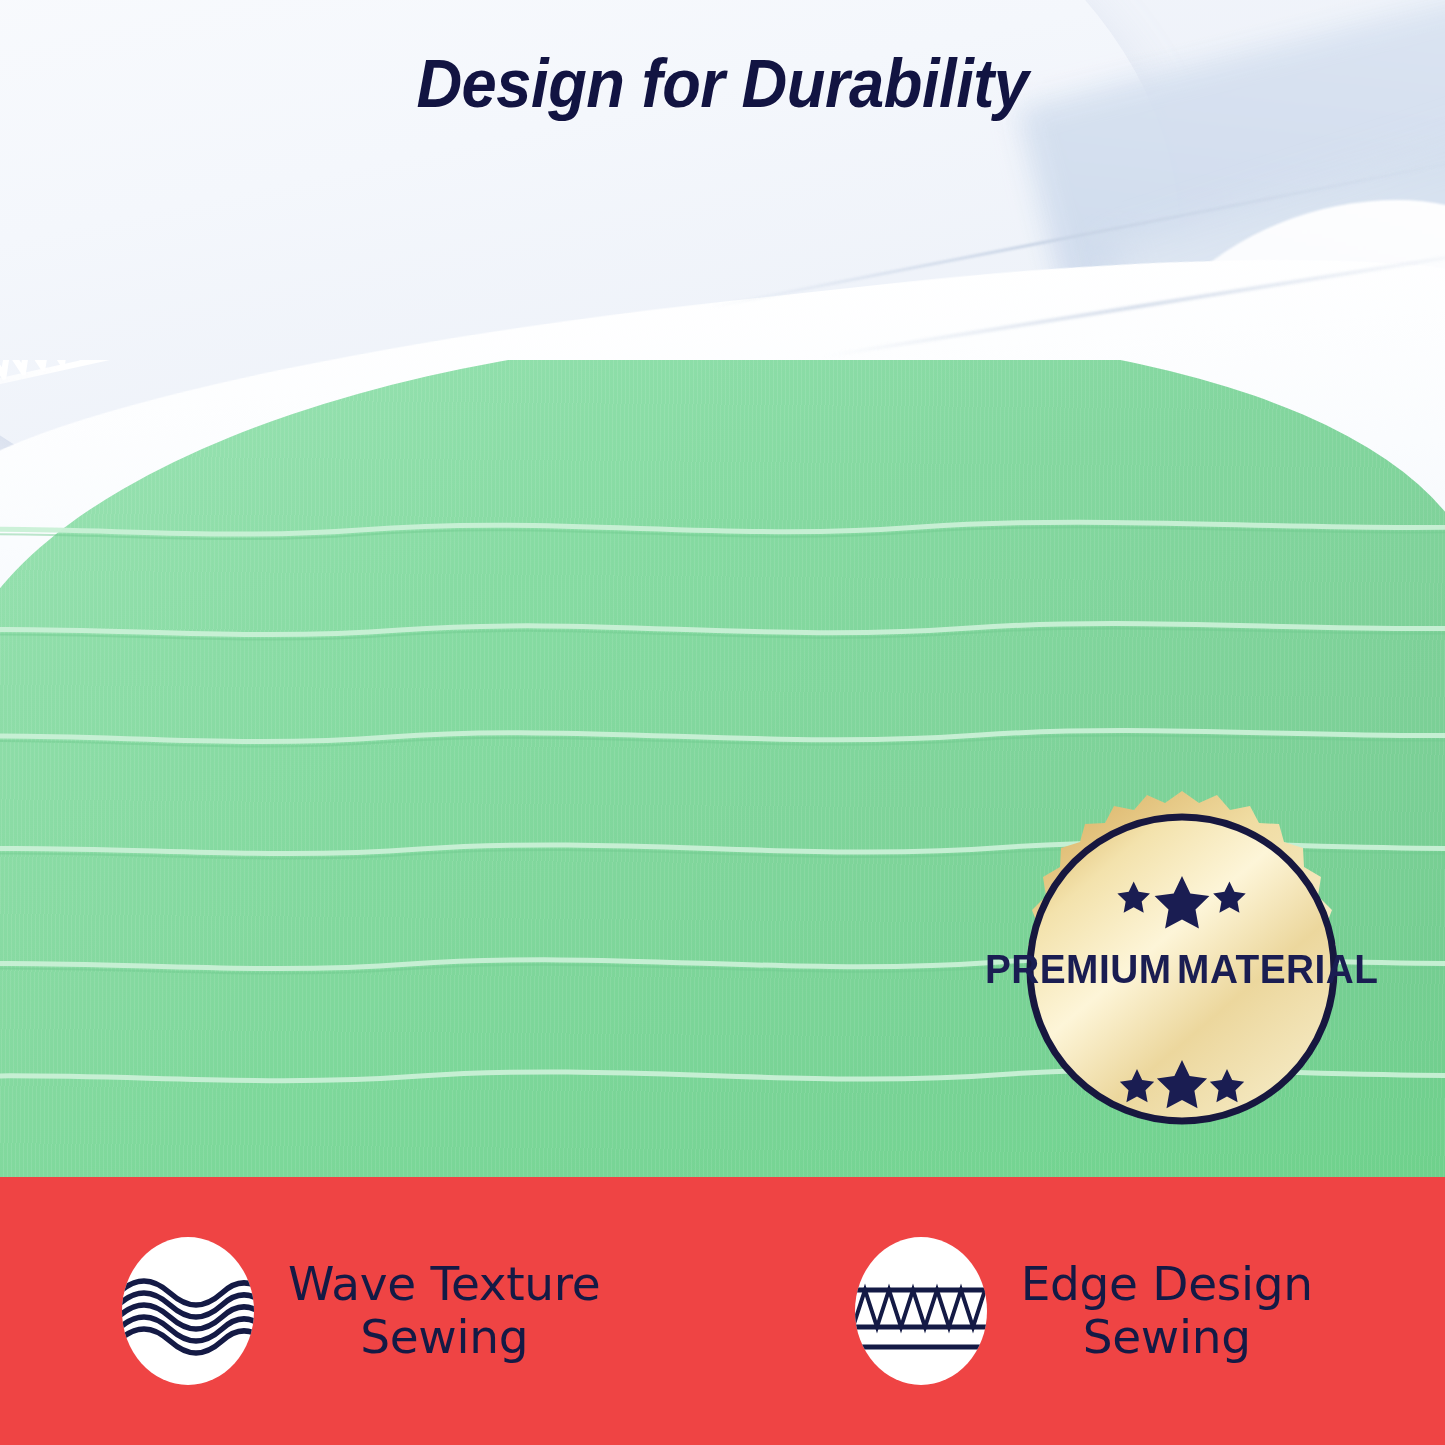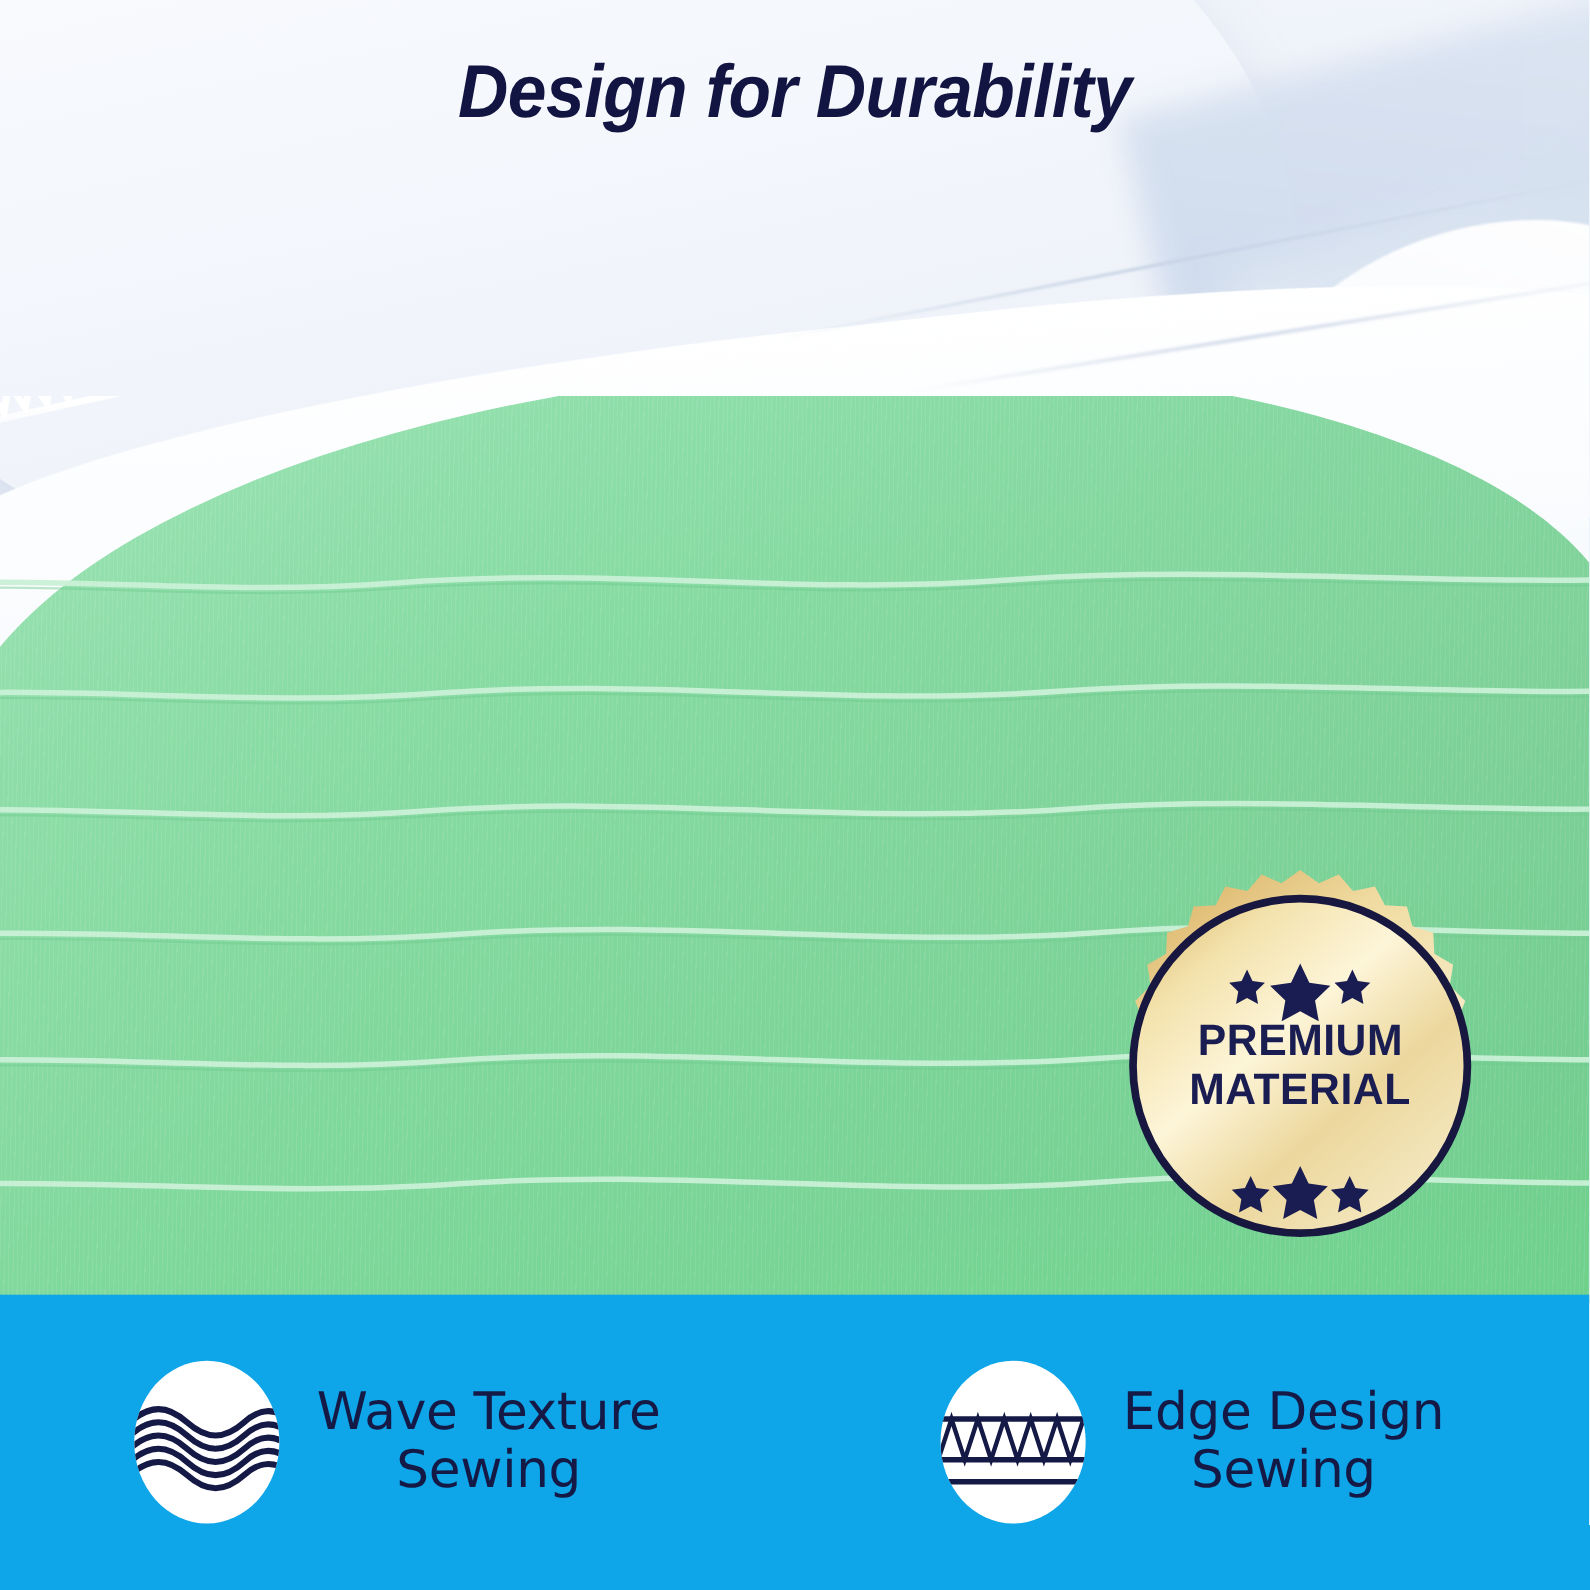--- a/index.html
+++ b/index.html
@@ -190,41 +190,41 @@
     position: absolute;
     left: 1016px; top: 788px;
     width: 332px; height: 362px;
   }
   .badge svg { display: block; width: 100%; height: 100%; }
   .badge-text {
     position: absolute;
     left: 0; top: 0;
     width: 332px; height: 362px;
     display: flex;
-    flex-direction: column;
+    flex-direction: row;
     align-items: center;
     justify-content: center;
     pointer-events: none;
   }
   .badge-line {
     color: #1a1d52;
     font-weight: 700;
     font-size: 40px;
     letter-spacing: .5px;
     line-height: 1.12;
     font-family: "Liberation Sans Narrow", "Liberation Sans", sans-serif;
     transform: scaleX(.97);
   }
 
   
   .feature-bar {
     position: absolute;
     left: 0; top: 1177px;
     width: 1445px; height: 268px;
-    background: #0ea5e9;
+    background: #ef4444;
     display: flex;
     align-items: center;
   }
   .feature {
     flex: 1 1 0;
     display: flex;
     align-items: center;
     justify-content: center;
     gap: 34px;
   }

